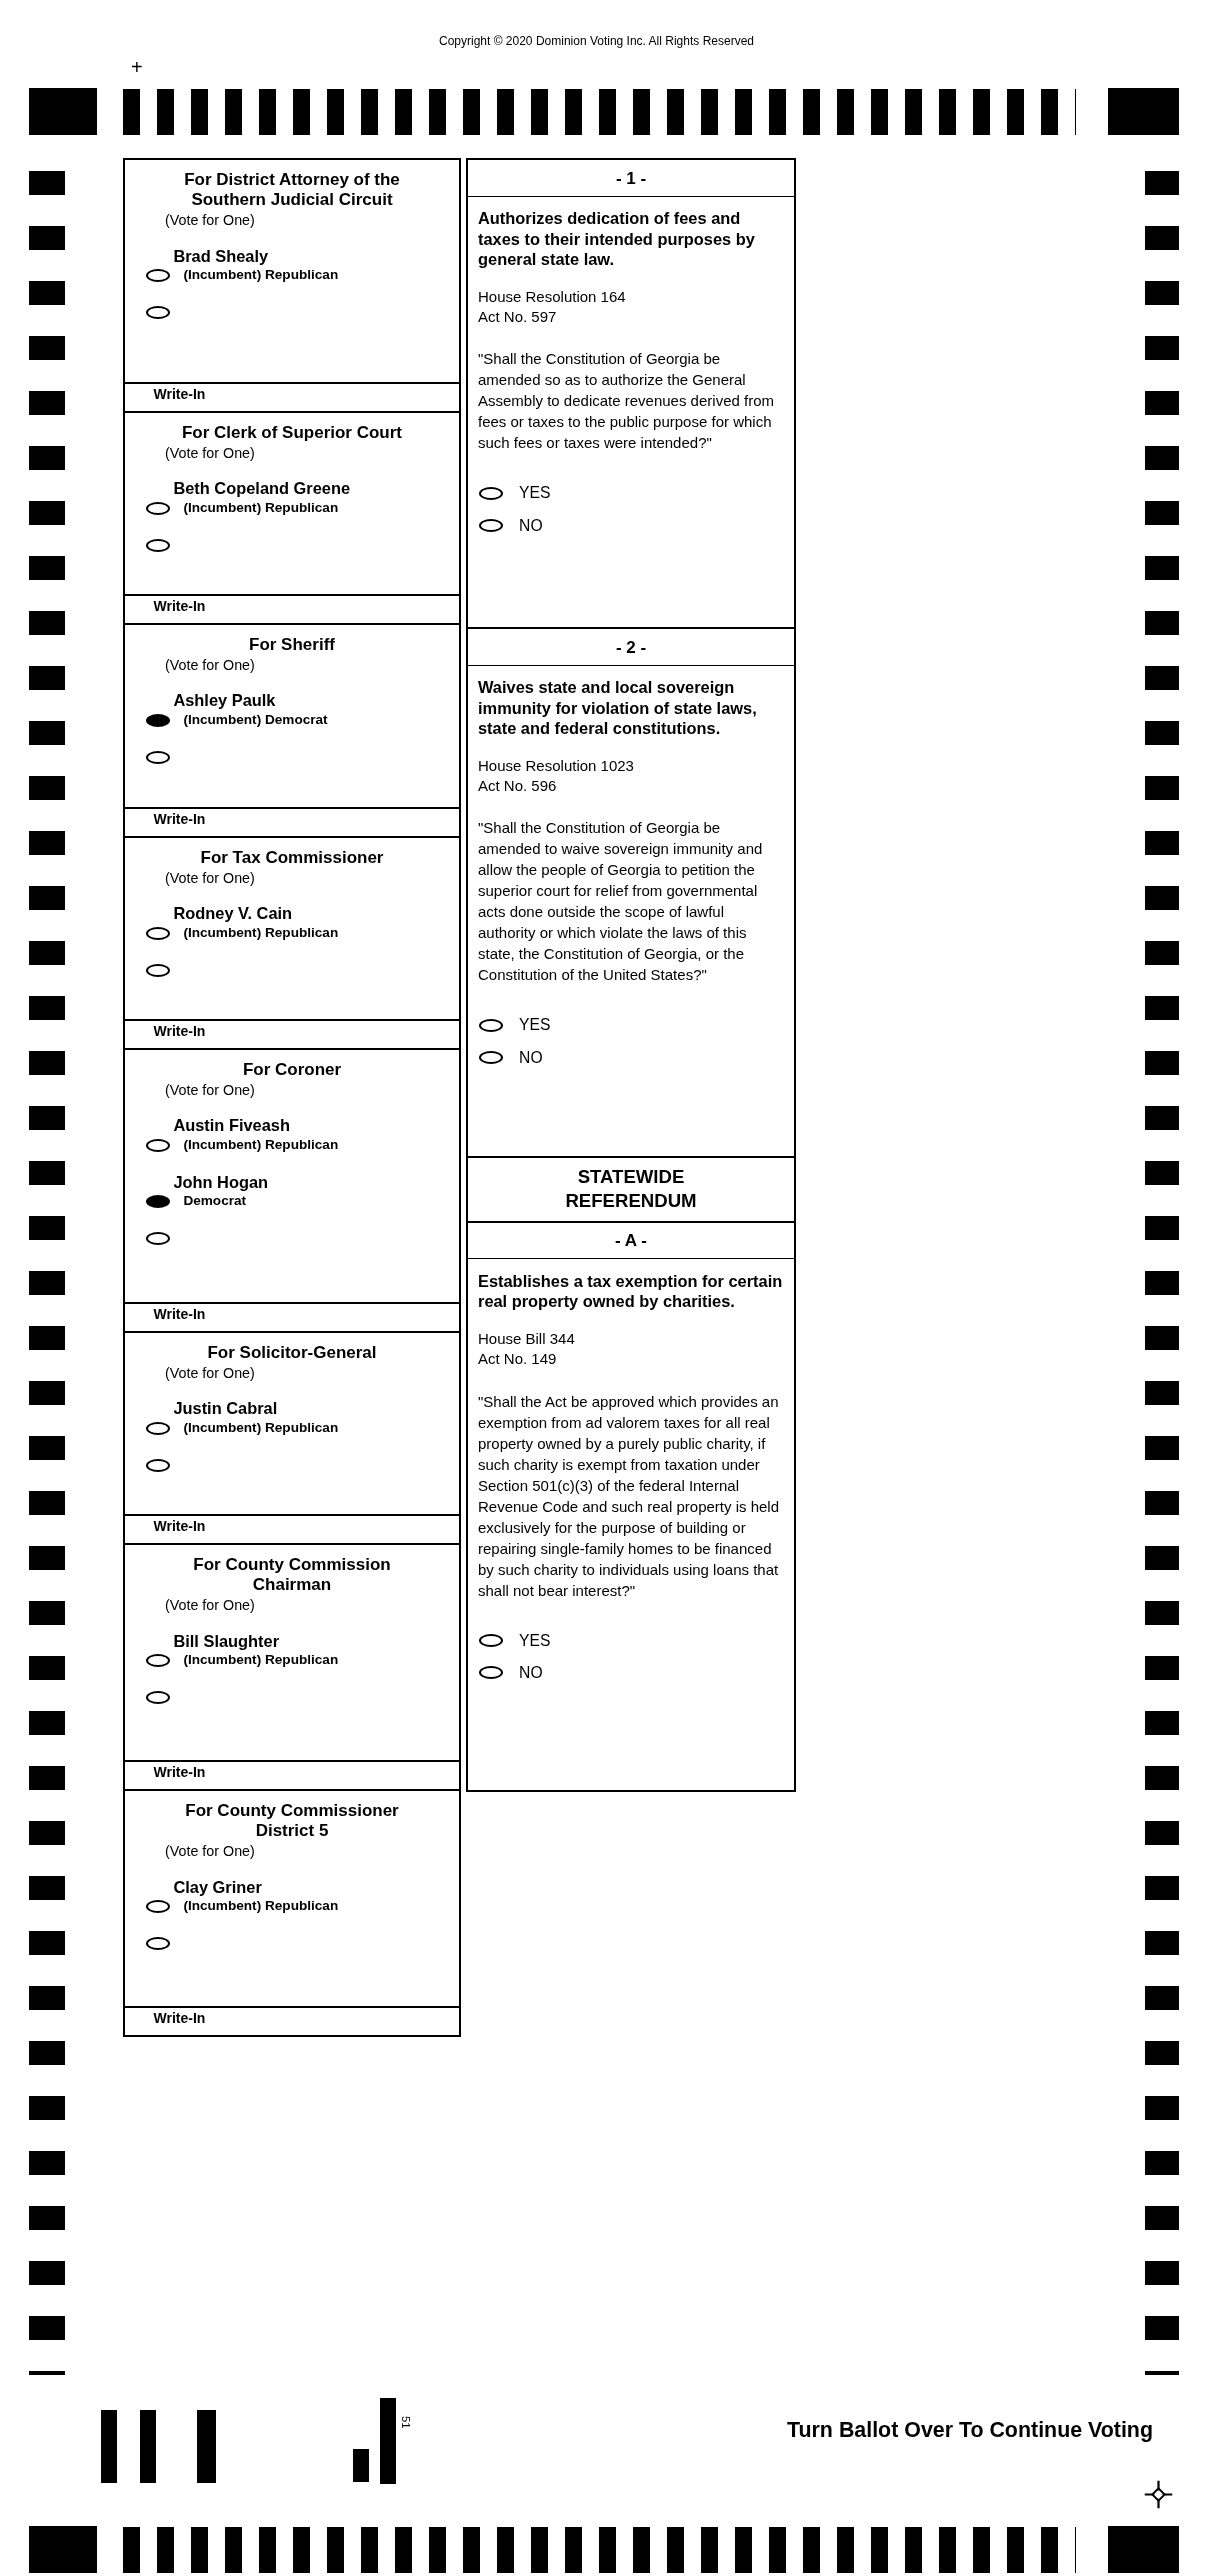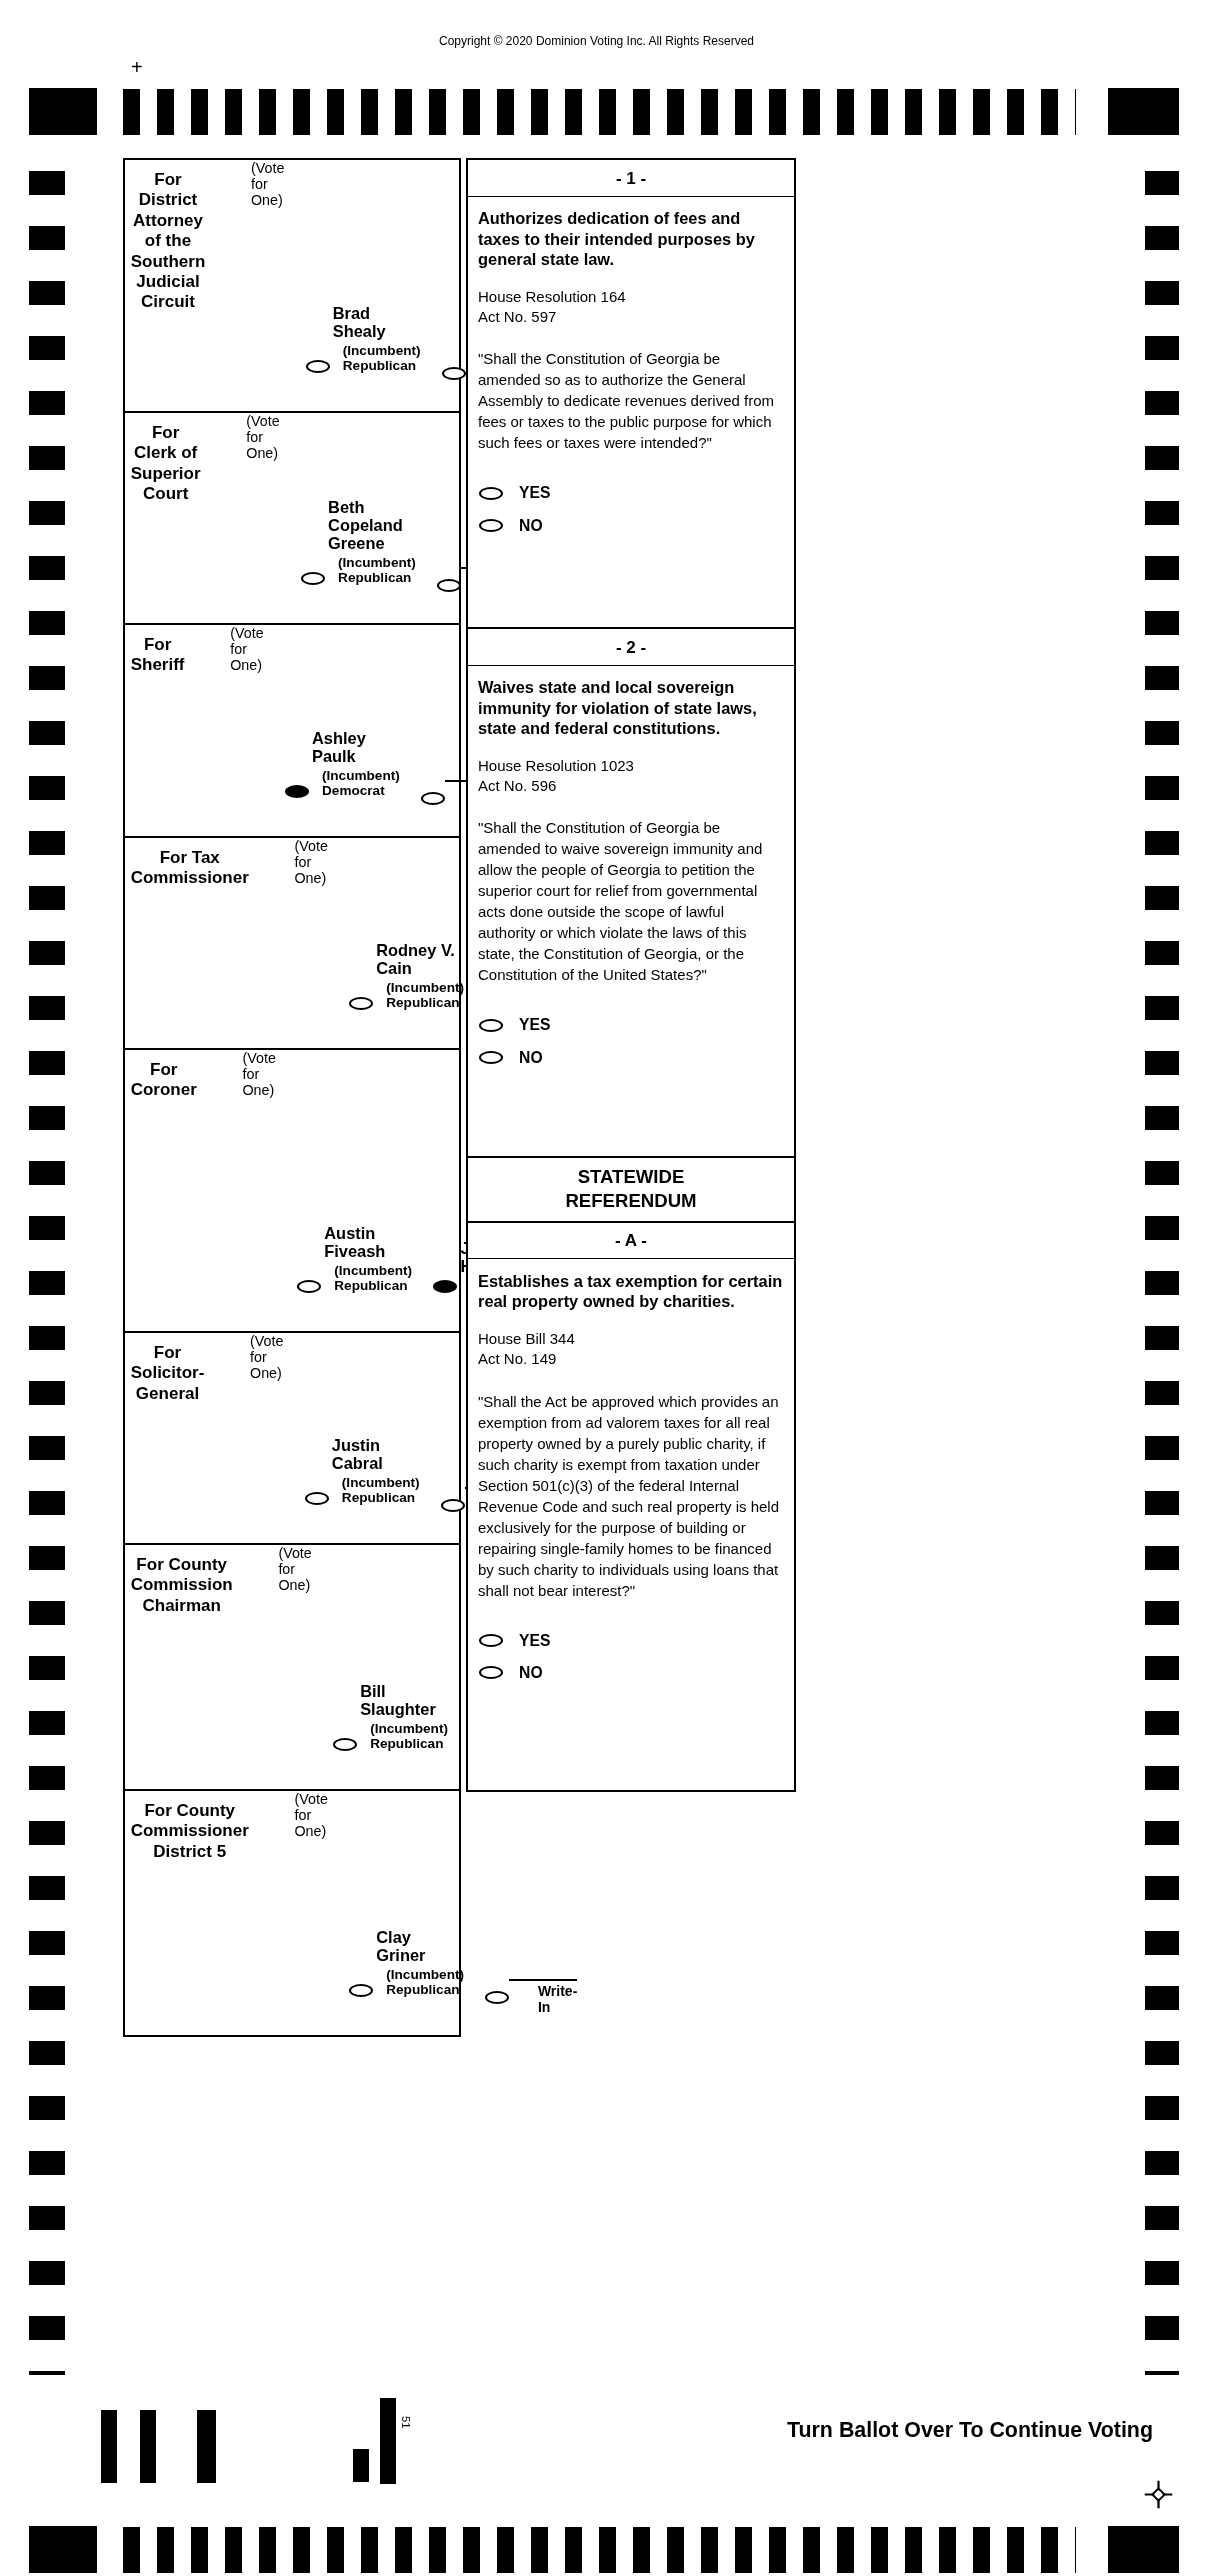--- a/index.html
+++ b/index.html
@@ -30,21 +30,21 @@
   .timing-col { position:absolute; width:36px;
     background:repeating-linear-gradient(to bottom, #000 0 24px, transparent 24px 55px); }
   .t-left  { left:29px;   top:171px; height:2204px; }
   .t-right { left:1145px; top:171px; height:2204px; width:34px; }
 
   
   .col-left  { position:absolute; left:123px; top:158px; width:338px; border:2.1px solid #000; background:#fff; }
   .col-right { position:absolute; left:466px; top:158px; width:330px; border:2.1px solid #000; background:#fff; }
 
   
-  .race { display:flex; flex-direction:row; padding-bottom:17px; }
+  .race { display:flex; flex-direction:column; padding-bottom:6px; }
   .race + .race { border-top:2.1px solid #000; }
   .race-title { font-size:17px; font-weight:700; text-align:center; line-height:1.2; padding:10px 5.7px 1.4px; }
   .race-instruction { font-size:14.3px; text-align:left; margin-bottom:18.6px;margin-left:40px; }
   .candidate { display:flex; align-items:flex-end; gap:3px; padding-left:21.4px; margin-bottom:21.4px; }
   .candidate.empty { margin-bottom:14.3px; }
   .bubble { display:inline-block; width:24px; height:13px; border:2.1px solid #000;
             border-radius:50%; background:#fff; flex:none; margin-top:2.9px; }
   .bubble.filled { background:#000; }
   .cand-name   { display:block; font-size:16.4px; font-weight:700; line-height:1.1; }
   .cand-detail { display:block; font-size:13.6px; font-weight:700; padding-left:10px; margin-top:2.1px; }
@@ -61,21 +61,21 @@
   .ref-header   { min-height:64px; border-top:2.1px solid #000; border-bottom:2.1px solid #000; }
   .measure { display:flex; flex-direction:column; padding-bottom:13px; }
   .measure + .measure { border-top:2.1px solid #000; }
   .measure-number { font-size:17px; font-weight:700; text-align:center; padding:8.6px 0 7.1px; border-bottom:1.4px solid #000; }
   .measure-summary { font-size:16.4px; font-weight:700; line-height:1.25; padding:11.4px 10px 0; }
   .measure-ref { font-size:15px; line-height:1.35; padding:17px 10px 0; }
   .measure-question { font-size:15px; line-height:1.4; padding:21.4px 10px 0; }
   .choice { display:flex; align-items:center; gap:15.7px; padding-left:11.4px; margin-top:14.3px; }
   .choice.yes { margin-top:31px; }
   .choice .bubble { margin-top:0; }
-  .choice-label { font-size:15.7px; font-weight:700; }
+  .choice-label { font-size:15.7px; font-weight:400; }
 
   
   .turn-over { position:absolute; top:2418px; right:68px; font-size:21.4px; font-weight:700; }
   .reg-mark { position:absolute; left:1142px; top:2478px; width:33px; height:33px; }
   .sb { position:absolute; background:#000; }
   .sb1 { left:101px; top:2410px; width:16.4px; height:73px; }
   .sb2 { left:140px; top:2410px; width:16.4px; height:73px; }
   .sb3 { left:197px; top:2410px; width:19px; height:73px; }
   .sb4 { left:353px; top:2449px; width:15.7px; height:33px; }
   .sb5 { left:380px; top:2398px; width:15.7px; height:86px; }

